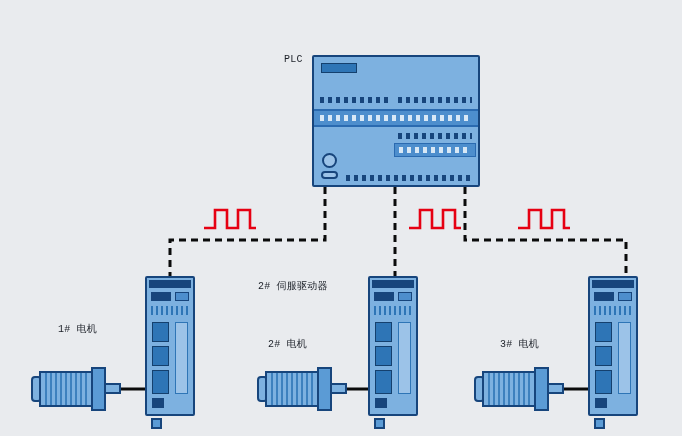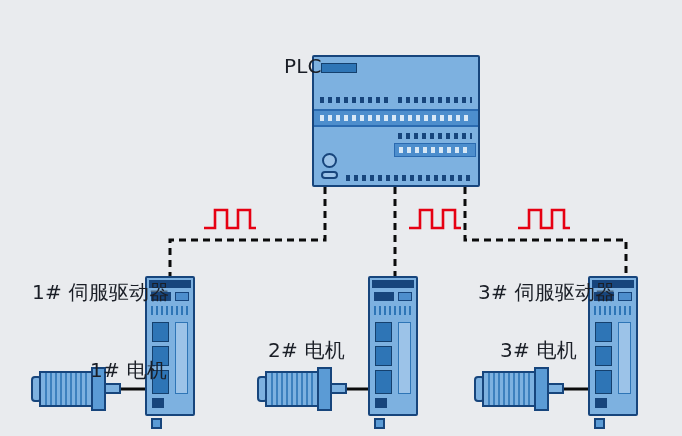--- a/index.html
+++ b/index.html
@@ -1,21 +1,21 @@
 <!DOCTYPE html>
 <html><head>
 <meta charset="utf-8">
 <style>
   * { margin:0; padding:0; box-sizing:border-box; }
   html,body { background:#d7dadf; }
   body { font-family:"DejaVu Sans","Liberation Sans",sans-serif; }
 
   .stage { position:relative; width:682px; height:436px; background:#e9ebee; overflow:hidden; }
 
-  .label { position:absolute; font-size:20px; font-weight:500; color:#1a1e26; white-space:nowrap; letter-spacing:0.2px; }
+  .label { position:absolute; font-size:10px; font-weight:500; color:#1a1e26; white-space:nowrap; letter-spacing:0.2px;font-family:Liberation Mono, monospace; }
 
   .wires { position:absolute; left:0; top:0; }
   .dash  { stroke:#0b0b0b; stroke-width:3; fill:none; stroke-dasharray:7 5; }
   .solid { stroke:#0b0b0b; stroke-width:3; fill:none; }
 
   .pulse { position:absolute; width:56px; height:30px; }
   .pulse path { stroke:#e60012; stroke-width:2.6; fill:none; stroke-linejoin:miter; }
 
   
   .plc { position:absolute; left:312px; top:55px; width:168px; height:132px;
@@ -110,57 +110,56 @@
     <div class="disp"></div>
     <div class="btns"></div>
     <div class="vent"></div>
     <div class="conn c1"></div>
     <div class="conn c2"></div>
     <div class="conn c3"></div>
     <div class="panel"></div>
     <div class="bterm"></div>
     <div class="foot"></div>
   </div>
-  <div class="label" style="left:32px; top:279px;">1# 伺服驱动器</div>
 
   <div class="drive" style="left:368px;">
     <div class="top"></div>
     <div class="disp"></div>
     <div class="btns"></div>
     <div class="vent"></div>
     <div class="conn c1"></div>
     <div class="conn c2"></div>
     <div class="conn c3"></div>
     <div class="panel"></div>
     <div class="bterm"></div>
     <div class="foot"></div>
   </div>
+  <div class="label" style="left:258px; top:279px;">2# 伺服驱动器</div>
 
   <div class="drive" style="left:588px;">
     <div class="top"></div>
     <div class="disp"></div>
     <div class="btns"></div>
     <div class="vent"></div>
     <div class="conn c1"></div>
     <div class="conn c2"></div>
     <div class="conn c3"></div>
     <div class="panel"></div>
     <div class="bterm"></div>
     <div class="foot"></div>
   </div>
-  <div class="label" style="left:478px; top:279px;">3# 伺服驱动器</div>
 
   <svg class="motor" style="left:30px;" viewBox="0 0 92 52">
     <rect class="mfill" x="2" y="15" width="9" height="24" rx="3"></rect>
     <rect class="mfill" x="10" y="10" width="52" height="34"></rect>
     <path class="fins" d="M16 11V43M21 11V43M26 11V43M31 11V43M36 11V43M41 11V43M46 11V43M51 11V43M56 11V43"></path>
     <rect class="mfill2" x="62" y="6" width="13" height="42"></rect>
     <rect class="mfill" x="75" y="22" width="15" height="9"></rect>
   </svg>
-  <div class="label" style="left:58px; top:357px;margin-left:32px;">1# 电机</div>
+  <div class="label" style="left:58px; top:322px;">1# 电机</div>
 
   <svg class="motor" style="left:256px;" viewBox="0 0 92 52">
     <rect class="mfill" x="2" y="15" width="9" height="24" rx="3"></rect>
     <rect class="mfill" x="10" y="10" width="52" height="34"></rect>
     <path class="fins" d="M16 11V43M21 11V43M26 11V43M31 11V43M36 11V43M41 11V43M46 11V43M51 11V43M56 11V43"></path>
     <rect class="mfill2" x="62" y="6" width="13" height="42"></rect>
     <rect class="mfill" x="75" y="22" width="15" height="9"></rect>
   </svg>
   <div class="label" style="left:268px; top:337px;">2# 电机</div>
 

